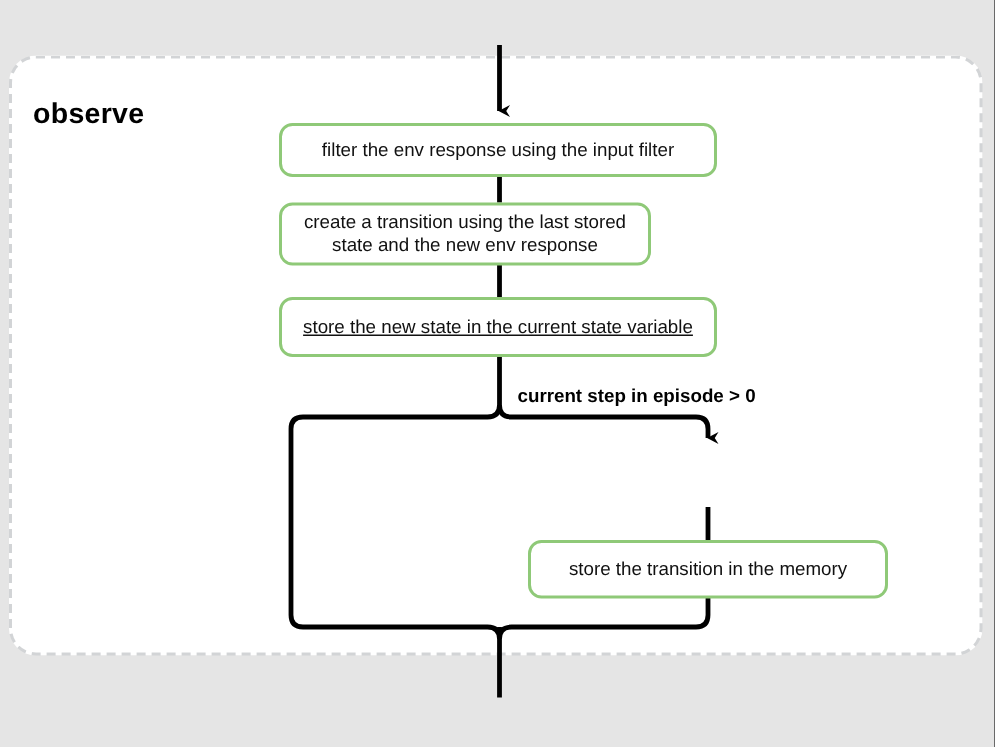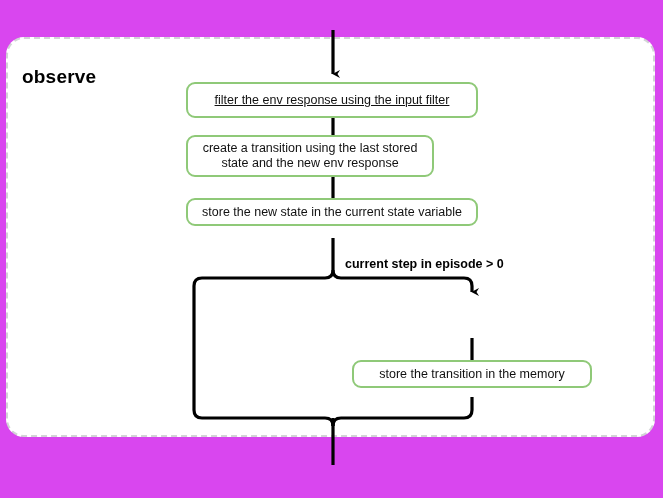--- a/index.html
+++ b/index.html
@@ -4,21 +4,21 @@
 <style>
   html, body {
     margin: 0;
     padding: 0;
     background: #000000;
   }
   #canvas {
     position: relative;
     width: 663px;
     height: 498px;
-    background: #d946ef;
+    background: #e5e5e5;
     overflow: hidden;
     font-family: "Liberation Sans", sans-serif;
   }
   
   #observe-block {
     position: absolute;
     left: 6px;
     top: 37px;
     width: 649px;
     height: 400px;
@@ -101,22 +101,22 @@
 
     <path d="M472,338 L472,360" stroke="#000000" stroke-width="3.2" fill="none"></path>
 
     <path d="M472,397 L472,410 Q472,418 464,418 L341,418 Q333,418 333,426" stroke="#000000" stroke-width="3.2" fill="none"></path>
 
     <path d="M333,418 L333,465" stroke="#000000" stroke-width="3.2" fill="none"></path>
   </svg>
 
   <div class="cond-label" style="left:345px; top:257px;">current step in episode &gt; 0</div>
 
-  <div class="node" style="left:186px; top:82px; width:292px; height:36px;text-decoration:underline;">filter the env response using the input filter</div>
+  <div class="node" style="left:186px; top:82px; width:292px; height:36px;">filter the env response using the input filter</div>
 
   <div class="node" style="left:186px; top:135px; width:248px; height:42px;">create a transition using the last stored state and the new env response</div>
 
-  <div class="node" style="left:186px; top:198px; width:292px; height:28px;">store the new state in the current state variable</div>
+  <div class="node" style="left:186px; top:198px; width:292px; height:40px;text-decoration:underline;">store the new state in the current state variable</div>
 
 
-  <div class="node" style="left:352px; top:360px; width:240px; height:28px;">store the transition in the memory</div>
+  <div class="node" style="left:352px; top:360px; width:240px; height:39px;">store the transition in the memory</div>
 
 </div>
 
 </body></html>

